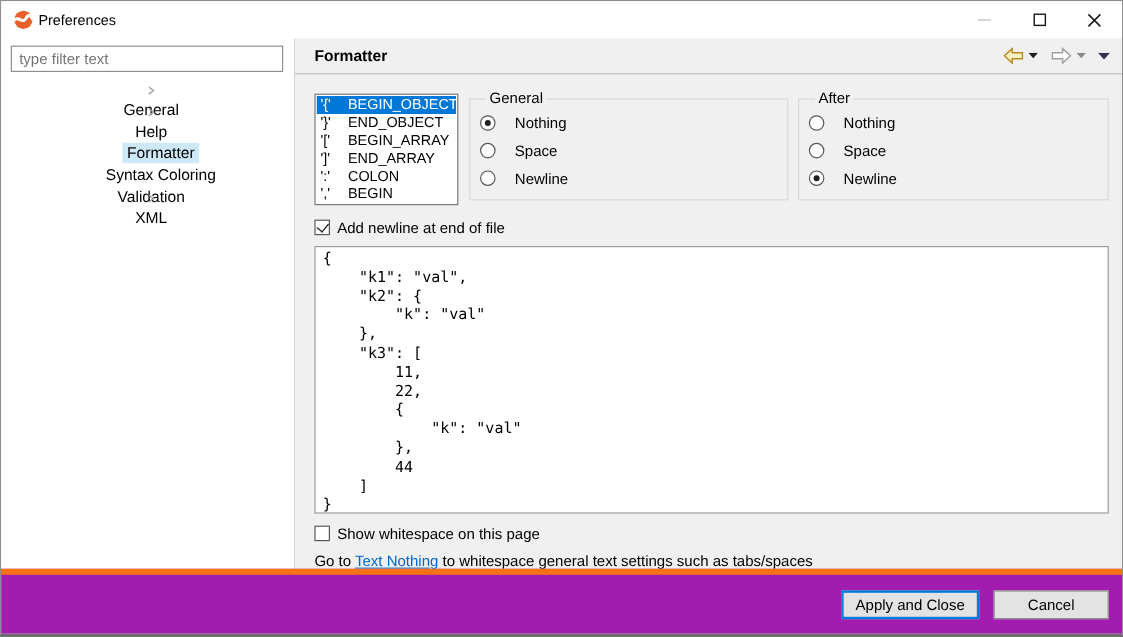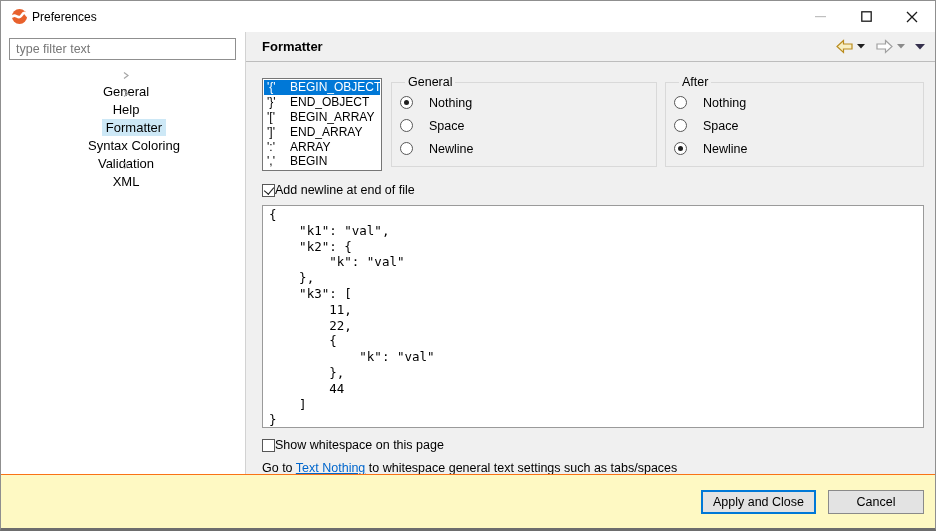--- a/index.html
+++ b/index.html
@@ -56,38 +56,38 @@
   .token-row.selected { background: var(--accent,#0078d7); color:#fff; }
 
   fieldset.groupbox { border:1px solid #d9d9d9; height:92px; padding:2px 8px 0 8px; }
   fieldset.groupbox legend { font-size:12.5px; padding:0 3px; margin-left:5px; }
   .groupbox.before { width:266px; margin-left:9px; }
   .groupbox.after  { flex:1; margin-left:8px; }
   .radio-row { display:flex; align-items:center; height:23px; gap:16px; font-size:12.5px; }
   .radio { width:13px; height:13px; flex:0 0 13px; border:1px solid #575757; border-radius:50%; background:#fff; position:relative; }
   .radio.selected::after { content:""; position:absolute; left:3px; top:3px; width:5px; height:5px; border-radius:50%; background:#1f1f1f; }
 
-  .checkbox-row { display:flex; align-items:flex-end; font-size:12.5px; }
+  .checkbox-row { display:flex; align-items:flex-start; gap:6px; font-size:12.5px; }
   .checkbox { width:13px; height:13px; flex:0 0 13px; border:1px solid #575757; background:#fff; position:relative; }
   .checkbox.checked::after {
     content:""; position:absolute; left:3px; top:0px; width:5px; height:8px;
     border-right:1.7px solid #1f1f1f; border-bottom:1.7px solid #1f1f1f; transform:rotate(40deg);
   }
   .add-newline-row { margin-top:12px; }
   .code-preview {
     margin-top:8px; height:223px; border:1px solid #9a9a9a; background:#fff;
     padding:1px 6px; font-family:"DejaVu Sans Mono", monospace; font-size:12.5px; line-height:15.8px;
     white-space:pre; overflow:hidden;
   }
   .show-ws-row { margin-top:10px; }
   .footer-note { margin-top:9px; font-size:12.5px; white-space:nowrap; }
   .footer-note .link { color: var(--link,#0066cc); text-decoration:underline; cursor:pointer; }
 
   
-  .buttonbar { flex:0 0 54px; border-top:1px solid #f97316; background:#fef9c3; display:flex; align-items:center; justify-content:flex-end; padding-right:11px; }
+  .buttonbar { flex:0 0 54px; border-top:5px solid #f97316; background:#a21caf; display:flex; align-items:center; justify-content:flex-end; padding-right:11px; }
   .btn {
     height:24px; min-width:96px; padding:0 10px; font-family:inherit; font-size:12.5px;
     background:#e3e3e3; border:1px solid #8a8a8a; cursor:default;
   }
   .btn.default { border:2px solid var(--accent,#0078d7); margin-right:12px; }
 </style>
 </head>
 <body>
 
 <div class="window">
@@ -211,21 +211,21 @@
               <div class="token-row">
                 <span class="sym">'['</span>
                 <span>BEGIN_ARRAY</span>
               </div>
               <div class="token-row">
                 <span class="sym">']'</span>
                 <span>END_ARRAY</span>
               </div>
               <div class="token-row">
                 <span class="sym">':'</span>
-                <span>ARRAY</span>
+                <span>COLON</span>
               </div>
               <div class="token-row">
                 <span class="sym">','</span>
                 <span>BEGIN</span>
               </div>
             </div>
 
           <fieldset class="groupbox before">
             <legend>General</legend>
             <div id="before-options">

